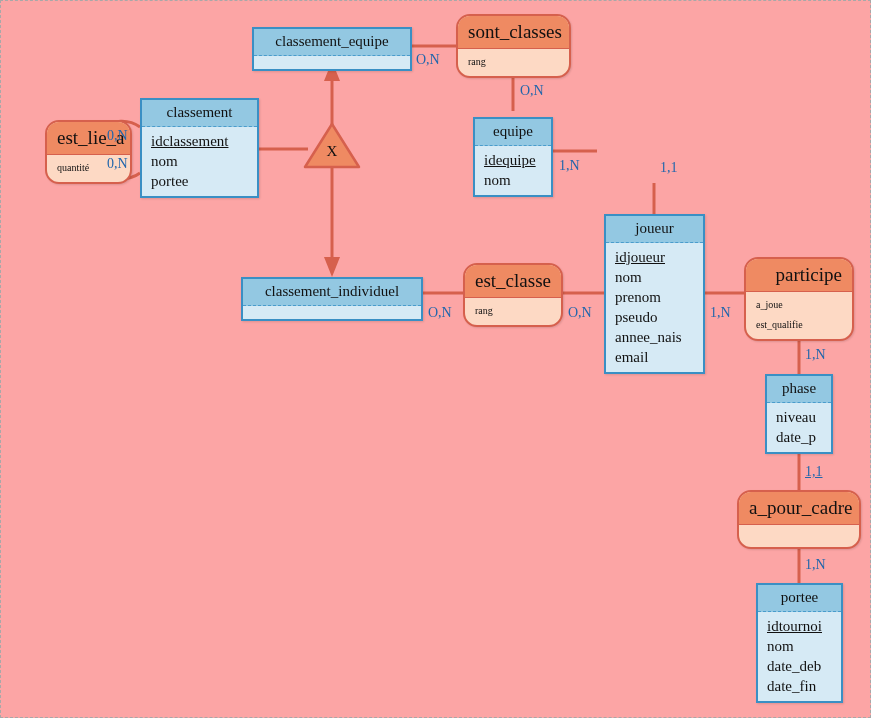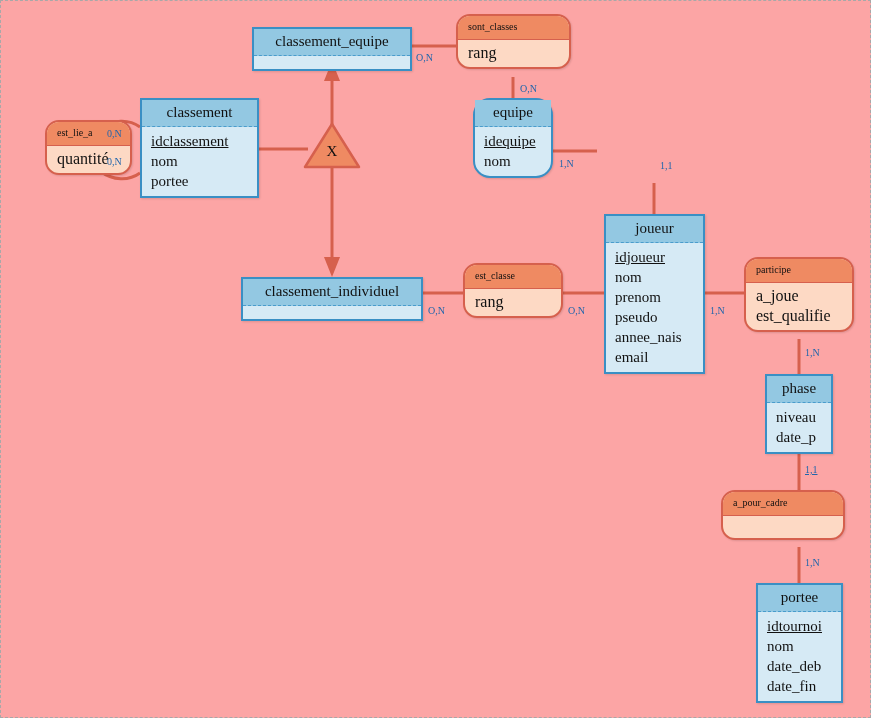--- a/index.html
+++ b/index.html
@@ -58,40 +58,40 @@
     box-sizing: border-box;
     border: 2px solid #d6604d;
     border-radius: 14px;
     background: #fdd9c4;
     box-shadow: 1px 1px 2px rgba(0,0,0,0.12);
     overflow: hidden;
   }
   .rel .rel-head {
     background: #ef8a62;
     border-bottom: 1px solid #d6604d;
-    text-align: left;
-    color: #111;
-    font-size: 10px;
+    text-align: right;
+    color: #111;
+    font-size: 19px;
     line-height: 1.0;
     padding: 6px 10px 7px 10px;
     white-space: nowrap;
   }
   .rel .rel-attrs {
     padding: 3px 10px 4px 10px;
-    font-size: 16px;
+    font-size: 10px;
     color: #111;
   }
   .rel .rel-attrs div { line-height: 20px; white-space: nowrap; }
   .rel .rel-attrs.empty { height: 22px; padding: 0; }
 
   
   .card {
     position: absolute;
     color: #2166ac;
-    font-size: 10px;
+    font-size: 14px;
     line-height: 1;
     white-space: nowrap;
   }
   .card.underlined { text-decoration: underline; }
 
   
   .xnode {
     position: absolute;
     width: 58px; height: 50px;
   }
@@ -158,21 +158,21 @@
       <div>nom</div>
       <div>portee</div>
     </div>
   </div>
 
   <div class="entity" style="left:240px; top:276px; width:182px;">
     <div class="ent-head">classement_individuel</div>
     <div class="ent-attrs empty"></div>
   </div>
 
-  <div class="entity" style="left:472px; top:97px; width:80px;border-radius:17px;">
+  <div class="entity" style="left:472px; top:116px; width:80px;">
     <div class="ent-head">equipe</div>
     <div class="ent-attrs">
       <div class="pk">idequipe</div>
       <div>nom</div>
     </div>
   </div>
 
   <div class="entity" style="left:603px; top:213px; width:101px;">
     <div class="ent-head">joueur</div>
     <div class="ent-attrs">
@@ -226,21 +226,21 @@
   </div>
 
   <div class="rel" style="left:743px; top:256px; width:110px;">
     <div class="rel-head">participe</div>
     <div class="rel-attrs">
       <div>a_joue</div>
       <div>est_qualifie</div>
     </div>
   </div>
 
-  <div class="rel" style="left:720px; top:489px; width:124px;">
+  <div class="rel" style="left:736px; top:489px; width:124px;">
     <div class="rel-head">a_pour_cadre</div>
     <div class="rel-attrs empty"></div>
   </div>
 
   <div class="xnode" style="left:302px; top:120px;">
     <svg width="58" height="50" viewBox="0 0 58 50" xmlns="http://www.w3.org/2000/svg">
       <polygon points="29,3 56,46 2,46" fill="#ef8a62" stroke="#d6604d" stroke-width="2.5" stroke-linejoin="round"></polygon>
     </svg>
     <div class="xlabel">X</div>
   </div>

